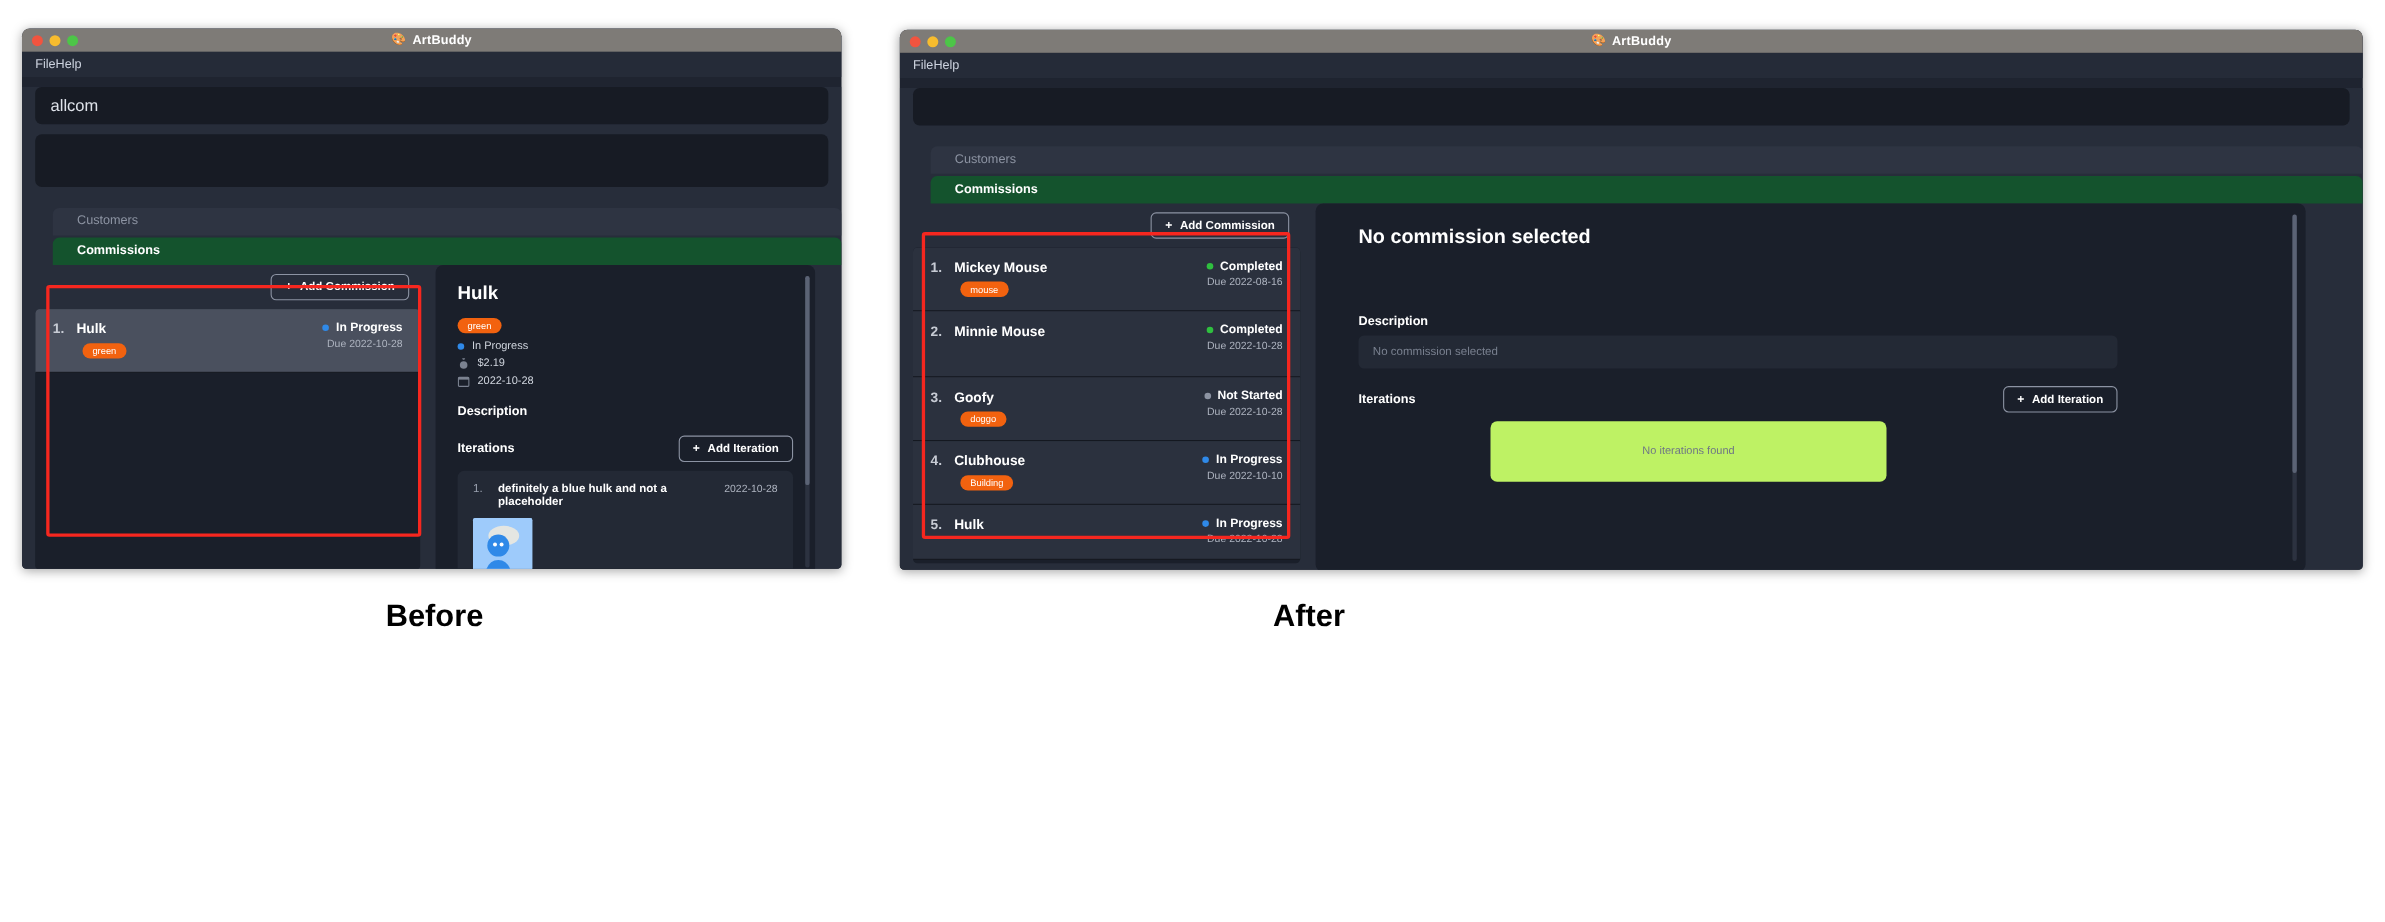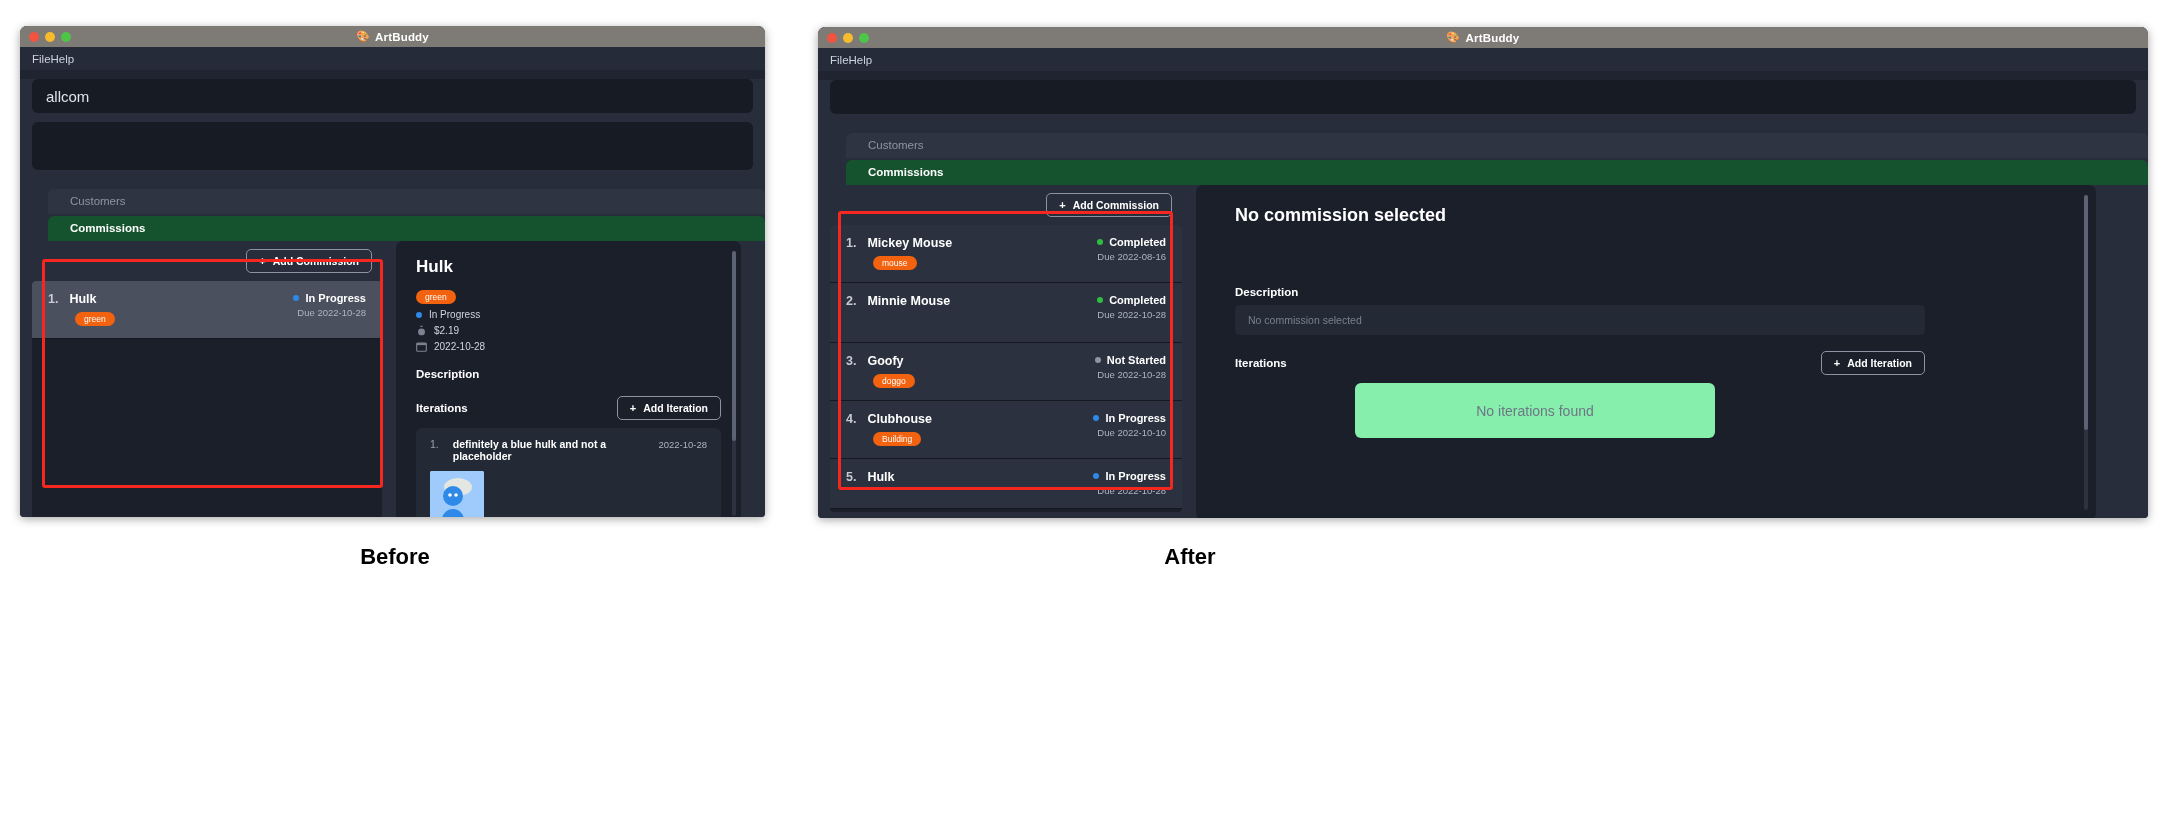--- a/index.html
+++ b/index.html
@@ -68,31 +68,31 @@
   .sec-title{color:#ffffff;font-size:11.5px;font-weight:bold;margin:16px 0 7px 0;}
   .field{background:#232935;border-radius:5px;color:#79808f;font-size:10.5px;padding:9px 13px;}
   .sec-head{display:flex;align-items:center;justify-content:space-between;margin:16px 0 8px 0;}
   .iter-card{background:#232935;border-radius:6px;padding:10px 14px;}
   .iter-head{display:flex;align-items:baseline;gap:14px;justify-content:space-between;}
   .iter-idx{color:#9aa1af;font-size:10.5px;}
   .iter-name{color:#ffffff;font-size:10.5px;font-weight:bold;flex:1;}
   .iter-date{color:#aeb4c0;font-size:9.5px;}
   .iter-body{display:flex;align-items:center;gap:18px;margin-top:9px;}
   .thumb{width:54px;height:62px;background:#9ecbfb;border-radius:2px;position:relative;overflow:hidden;}
-  .empty-box{background:#86efac;border-radius:6px;color:#6f7686;font-size:14px;
+  .empty-box{background:#bef264;border-radius:6px;color:#6f7686;font-size:10px;
       display:flex;align-items:center;justify-content:center;text-align:right;}
 
   .scroll-track{position:absolute;top:10px;bottom:10px;width:4px;border-radius:2px;background:#2c3240;}
   .scroll-thumb{position:absolute;width:4px;border-radius:2px;background:#5b6375;}
 
   .statusbar{color:#c9ced8;font-size:10px;padding:5px 0 0 14px;}
 
   .redbox{position:absolute;border:3px solid #f6271f;border-radius:3px;pointer-events:none;}
 
-  .caption{position:absolute;font-size:22px;font-weight:bold;color:#000000;text-align:center;}
+  .caption{position:absolute;font-size:28px;font-weight:bold;color:#000000;text-align:center;}
 </style>
 </head>
 <body>
 
 <div class="stage">
 
   <div class="win" style="left:20px;top:26px;width:745px;height:491px;">
 
     <div class="titlebar">
       <div class="lights">

